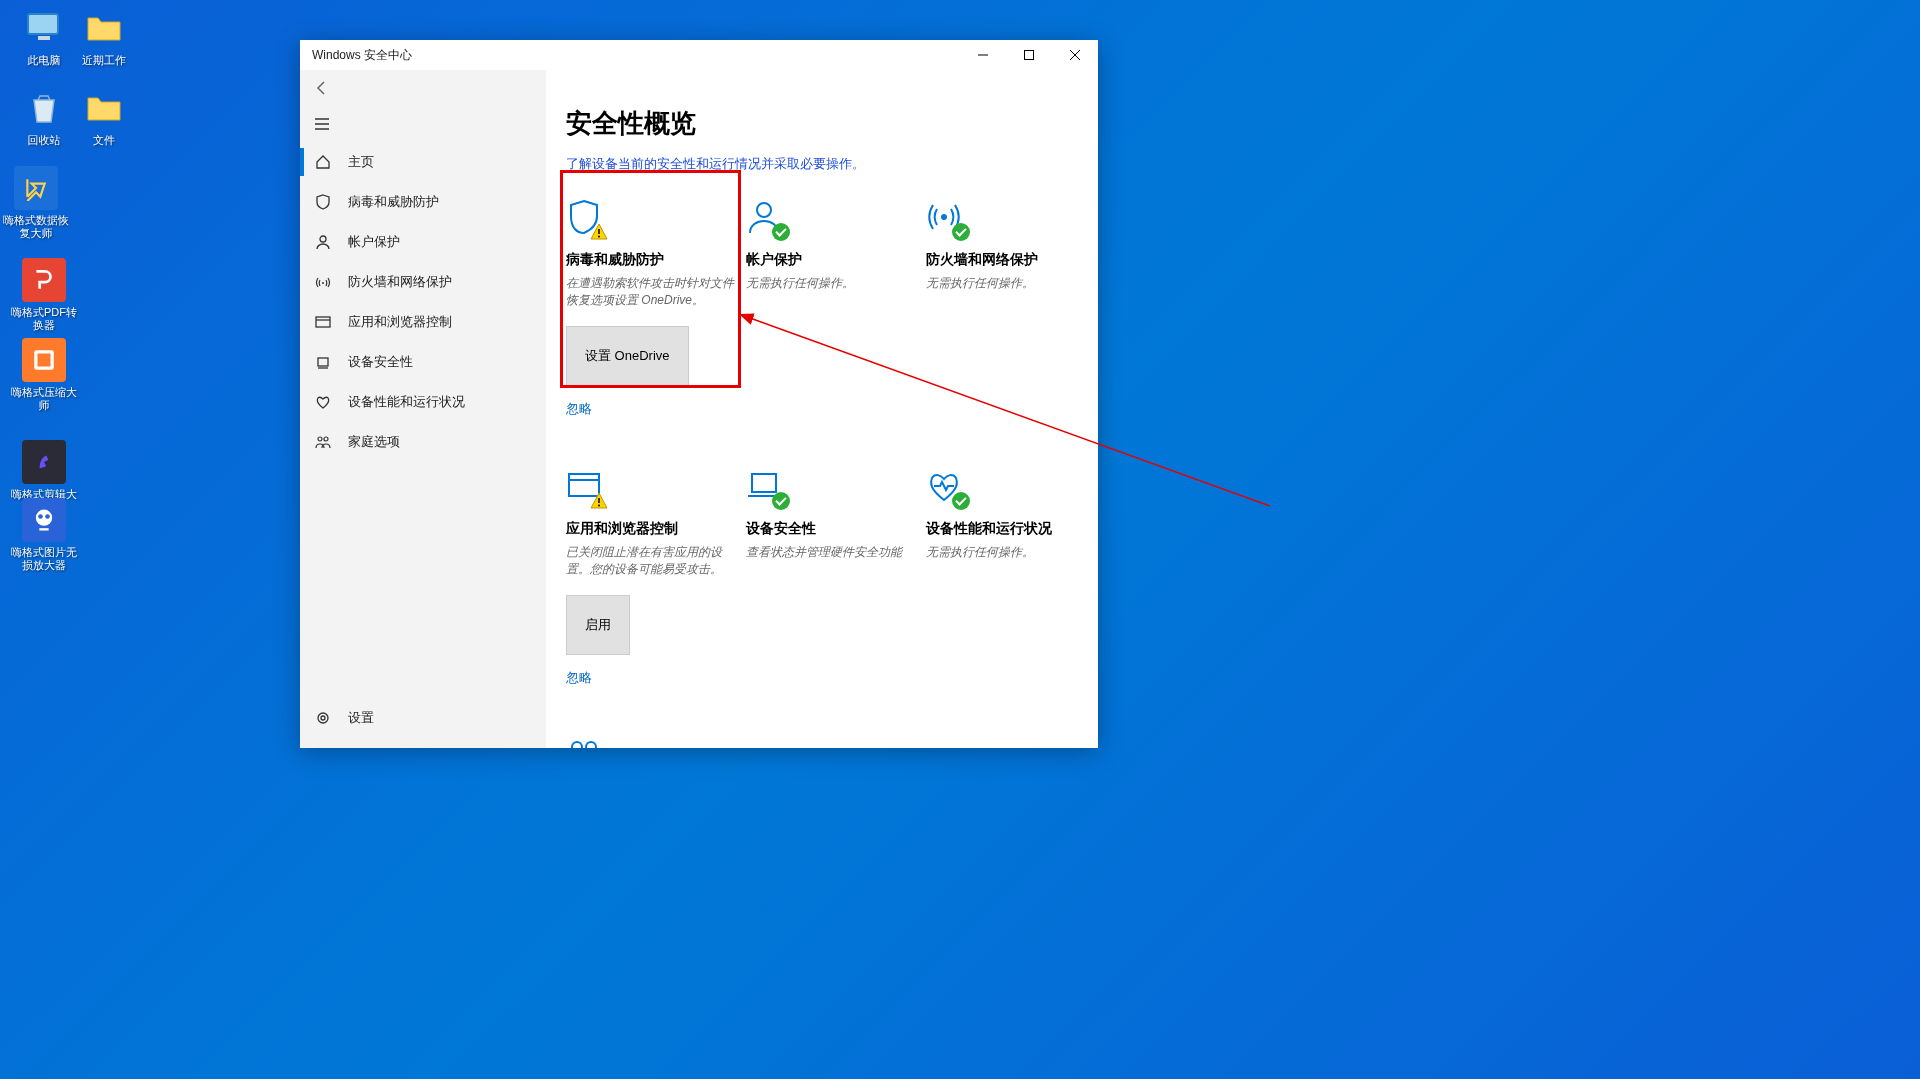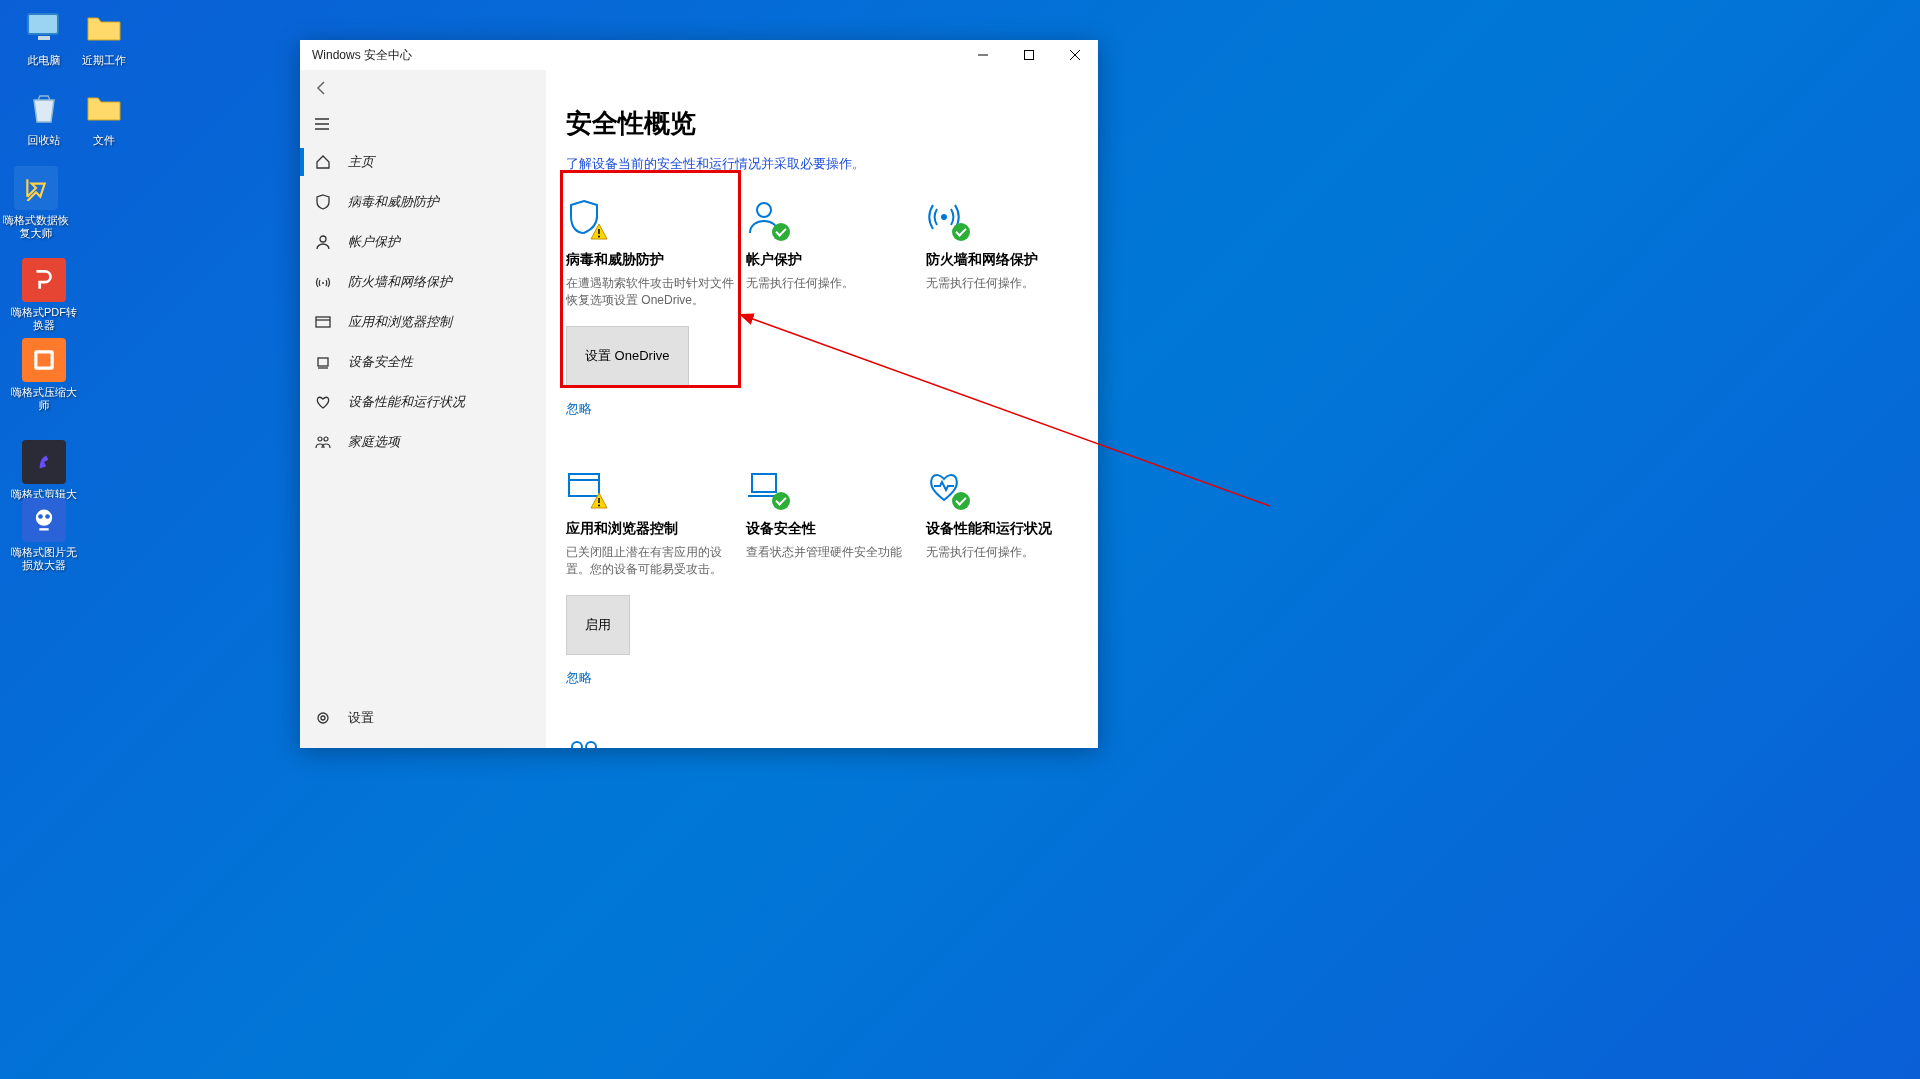--- a/index.html
+++ b/index.html
@@ -19,33 +19,33 @@
   position: absolute; left: 300px; top: 40px; width: 798px; height: 708px;
   background: #fff; box-shadow: 0 4px 24px rgba(0,0,0,.3);
   display: flex; flex-direction: column;
 }
 .titlebar { height: 30px; display: flex; align-items: center; padding: 0 0 0 12px; font-size: 12px; color: #222; }
 .titlebar .spacer { flex: 1; }
 .winbtn { width: 46px; height: 30px; display: flex; align-items: center; justify-content: center; cursor: pointer; }
 .body { flex: 1; display: flex; overflow: hidden; }
 .sidebar { width: 246px; background: #f3f3f3; display:flex; flex-direction:column; }
 .sidebar .topbtn { padding: 10px 14px; }
-.navul { list-style: none; flex:1;font-style:italic; }
+.navul { list-style: none; flex:1; }
 .navitem { display: flex; align-items: center; height: 40px; padding: 0 14px; font-size: 13px; color: #222; cursor: pointer; gap: 16px; position:relative; }
 .navitem.selected::before { content:""; position:absolute; left:0; top:6px; bottom:6px; width:4px; background:#0078d7; }
 .navitem .icn { width: 18px; height:18px; display:flex;align-items:center;justify-content:center; color:#333; }
 .navbottom { padding-bottom: 10px; }
 .main { flex:1; padding: 36px 50px 20px 20px; overflow:auto; }
 .main h1 { font-size: 26px; font-weight: 700; margin-bottom: 14px; }
 .subtitle { font-size: 13px; color: #1d4ed8; margin-bottom: 16px; }
 .tiles { display: grid; grid-template-columns: repeat(3, 180px); column-gap: 0; row-gap: 30px; }
 .tile { padding: 10px 10px 10px 0; position:relative; }
 .tile .ticon { width: 40px; height: 38px; margin-bottom: 14px; position:relative; }
 .tile h3 { font-size: 14px; font-weight: 600; margin-bottom: 6px; }
-.tile p { font-size: 12px; color: #666; line-height: 1.45; }
+.tile p { font-size: 12px; color: #666; line-height: 1.45; font-style: italic; }
 .tile .btn { display:inline-block; margin-top: 16px; background: #e1e1e1; border:1px solid #ccc; padding: 20px 18px; font-size: 13px; cursor:pointer; }
 .tile .link { display:block; margin-top: 14px; font-size: 13px; color:#0067c0; cursor:pointer; }
 .redbox { position:absolute; border:3px solid #e60000; pointer-events:none; }
 .arrow-svg { position:absolute; pointer-events:none; }
 svg { display:block; }
 
 .svgicon { stroke: #0078d7; fill:none; stroke-width:2; }
 .warn-badge { position:absolute; right:-2px; bottom:-4px; width:18px; height:18px; }
 .ok-badge { position:absolute; right:-4px; bottom:-4px; width:18px; height:18px; background:#2cae39; border-radius:50%; display:flex;align-items:center;justify-content:center; }
 .ok-badge::after { content:""; width:8px; height:4px; border-left:2px solid #fff; border-bottom:2px solid #fff; transform:rotate(-45deg); margin-top:-2px;}

